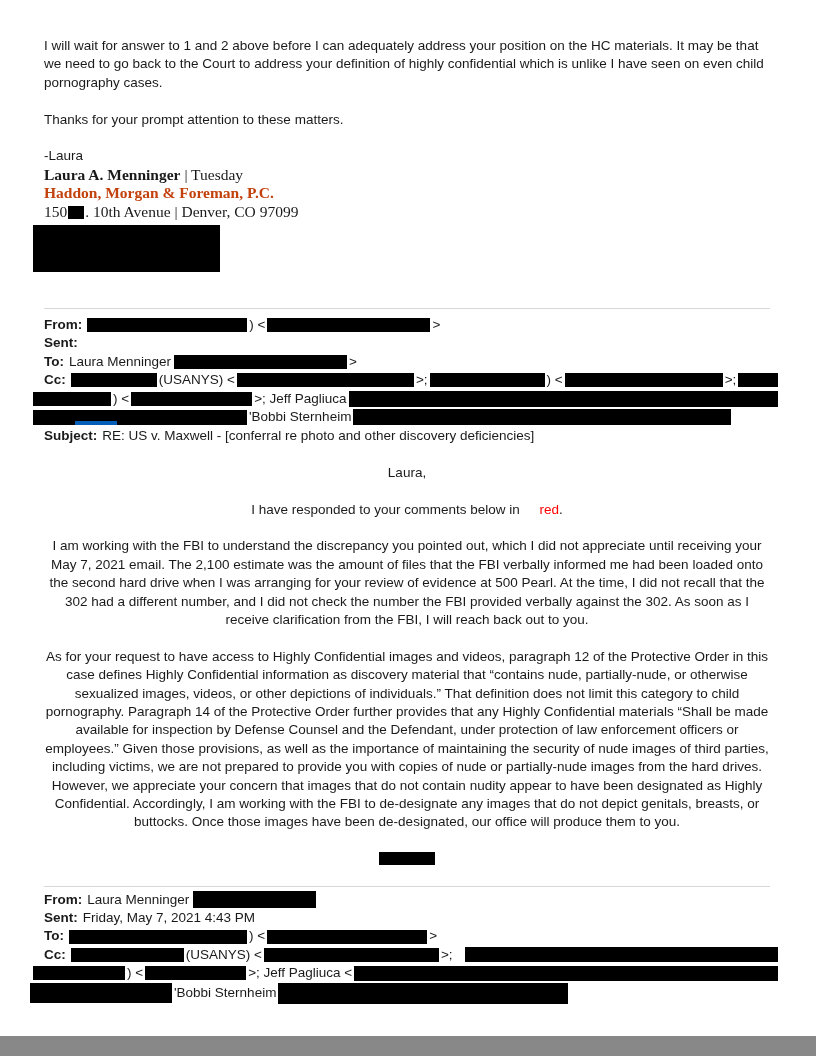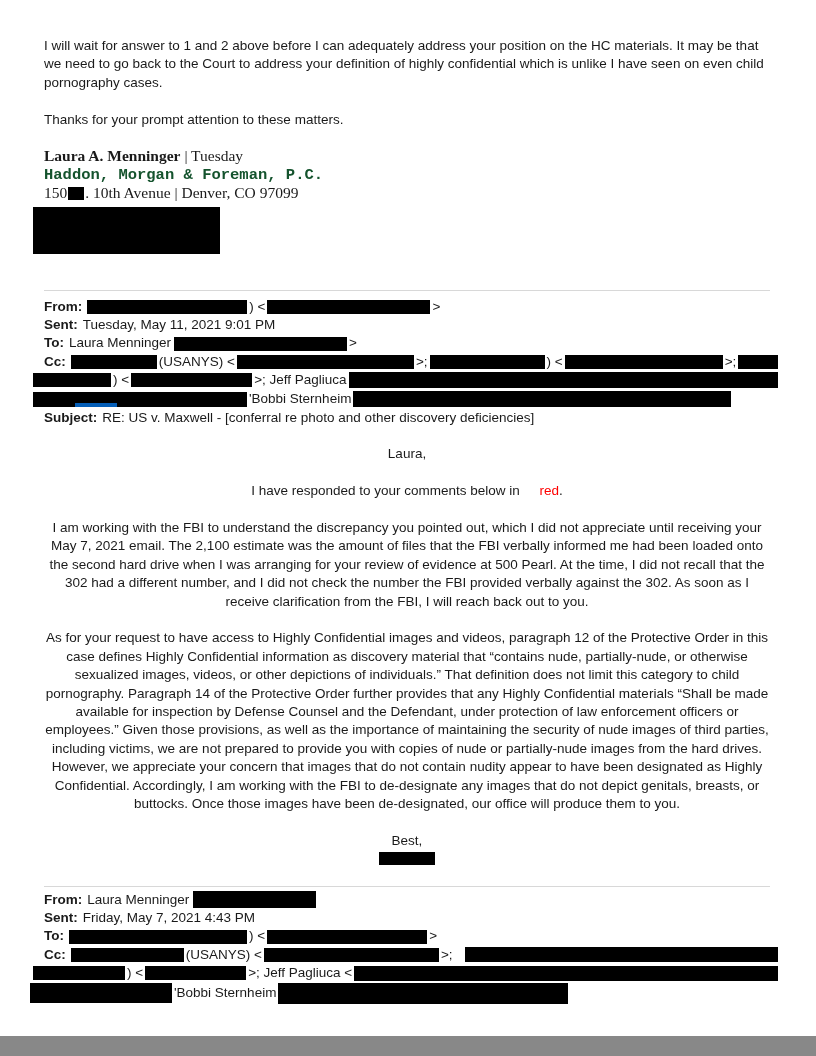--- a/index.html
+++ b/index.html
@@ -13,21 +13,21 @@
     font-size:13.5px;
     line-height:18.4px;
     color:#1a1a1a;
     padding:37px 46px 20px 44px;
     overflow:hidden;
   }
   p { margin:0 0 18.4px 0; }
   .line { height:18.4px; }
   .b { font-weight:bold; }
   .serif { font-family:"Liberation Serif","DejaVu Serif",serif; font-size:15.5px; }
-  .firm-red { color:#14532d;font-family:Liberation Mono, monospace; }
+  .firm-red { color:#c2410c; }
   .accent-red { color:#ff0000;margin-left:16px; }
 
   .redact { display:inline-block; background:#000; height:14px; vertical-align:-3px; flex:none; }
   .r-block { background:#000; }
 
   .divider { border:none; border-top:1px solid #d8d8d8; height:0; }
 
   .hrow { display:flex; align-items:center; height:18.4px; }
   .hrow .lbl { font-weight:bold; margin-right:5px; white-space:pre; flex:none; }
   .hrow .txt { white-space:pre; flex:none; }
@@ -51,20 +51,21 @@
   .hr2 { margin-top:17px; margin-bottom:4px; }
 </style>
 </head>
 <body>
 
 <div class="page">
 
   <p>I will wait for answer to 1 and 2 above before I can adequately address your position on the HC materials.  It may be that we need to go back to the Court to address your definition of highly confidential which is unlike I have seen on even child pornography cases.</p>
   <p>Thanks for your prompt attention to these matters.</p>
 
+  <div class="line">-Laura</div>
 
   <div>
     <div class="serif" style="line-height:18.4px;">
       <span class="b">Laura A. Menninger</span><span class="frag" style="margin:0"> | </span><span>Tuesday</span>
     </div>
     <div class="serif b firm-red" style="line-height:18.4px;">Haddon, Morgan &amp; Foreman, P.C.</div>
     <div class="serif" style="line-height:18.4px;">
       <span>150</span><span class="redact addr-redact" style="margin:0 1px;"></span><span>. 10th Avenue | Denver, CO 97099</span>
     </div>
     <div class="r-block sig-redact-block"></div>
@@ -75,21 +76,20 @@
   <div>
     <div class="hrow">
       <span class="lbl">From:</span>
       <span class="redact" style="width:160px;"></span>
       <span class="frag">) &lt;</span>
       <span class="redact" style="width:163px;"></span>
       <span class="frag">&gt;</span>
     </div>
     <div class="hrow">
       <span class="lbl">Sent:</span>
-      <span class="txt">Tuesday, May 11, 2021 9:01 PM</span>
     </div>
     <div class="hrow">
       <span class="lbl">To:</span>
       <span class="txt">Laura Menninger</span>
       <span class="redact" style="width:173px;margin-left:3px;"></span>
       <span class="frag">&gt;</span>
     </div>
     <div class="hrow">
       <span class="lbl">Cc:</span>
       <span class="redact" style="width:86px;"></span>
@@ -119,21 +119,20 @@
       <span class="lbl">Subject:</span>
       <span class="txt">RE: US v. Maxwell - [conferral re photo and other discovery deficiencies]</span>
     </div>
   </div>
 
   <div style="margin-top:18.4px;text-align:center;">
     <p>Laura,</p>
     <p><span>I have responded to your comments below in </span><span class="accent-red">red</span><span>.</span></p>
     <p>I am working with the FBI to understand the discrepancy you pointed out, which I did not appreciate until receiving your May 7, 2021 email.  The 2,100 estimate was the amount of files that the FBI verbally informed me had been loaded onto the second hard drive when I was arranging for your review of evidence at 500 Pearl.  At the time, I did not recall that the 302 had a different number, and I did not check the number the FBI provided verbally against the 302.  As soon as I receive clarification from the FBI, I will reach back out to you.</p>
     <p>As for your request to have access to Highly Confidential images and videos, paragraph 12 of the Protective Order in this case defines Highly Confidential information as discovery material that “contains nude, partially-nude, or otherwise sexualized images, videos, or other depictions of individuals.”  That definition does not limit this category to child pornography.  Paragraph 14 of the Protective Order further provides that any Highly Confidential materials “Shall be made available for inspection by Defense Counsel and the Defendant, under protection of law enforcement officers or employees.”  Given those provisions, as well as the importance of maintaining the security of nude images of third parties, including victims, we are not prepared to provide you with copies of nude or partially-nude images from the hard drives.  However, we appreciate your concern that images that do not contain nudity appear to have been designated as Highly Confidential.  Accordingly, I am working with the FBI to de-designate any images that do not depict genitals, breasts, or buttocks.  Once those images have been de-designated, our office will produce them to you.</p>
-    <div class="line">Best,</div>
     <div class="line"><span class="redact name-redact"></span></div>
   </div>
 
   <hr class="divider hr2">
 
   <div>
     <div class="hrow">
       <span class="lbl">From:</span>
       <span class="txt">Laura Menninger</span>
       <span class="redact tall" style="width:123px;margin-left:4px;"></span>

